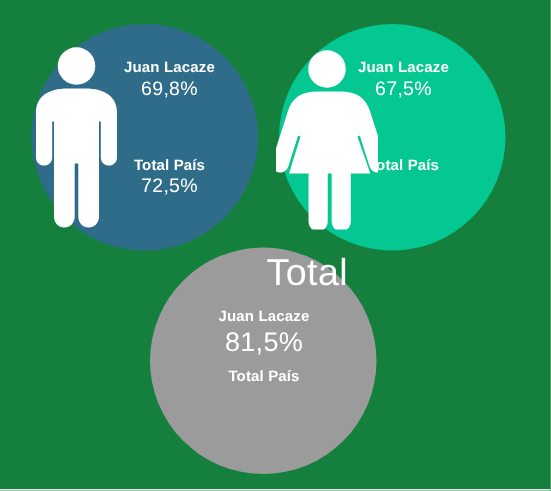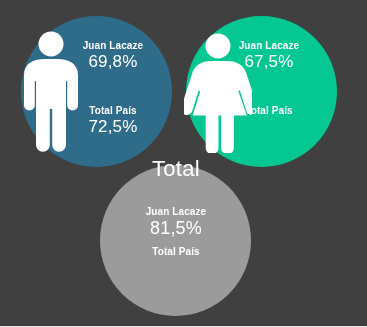--- a/index.html
+++ b/index.html
@@ -87,59 +87,59 @@
     line-height: 1.12;
     white-space: nowrap;
   }
   .stat-label {
     font-size: 10px;
     font-weight: bold;
     letter-spacing: .1px;
     display: block;
   }
   .stat-value {
-    font-size: 17px;
+    font-size: 13px;
     font-weight: normal;
     letter-spacing: .2px;
     display: block;
     margin-top: 1px;
   }
 
   
   #male-jl-stack   { left: 72px;  top: 40px;  width: 82px; }
   #male-tot-stack  { left: 72px;  top: 105px; width: 82px; }
 
   
   #female-jl-stack  { left: 228px; top: 40px;  width: 82px; }
   #female-tot-stack { left: 228px; top: 105px; width: 82px; }
 
   
   #total-heading {
     position: absolute;
     z-index: 5;
     left: 120px;
-    top: 156px;
+    top: 168px;
     width: 112px;
-    text-align: center;
+    text-align: right;
     color: #ffffff;
-    font-size: 22px;
+    font-size: 25px;
     font-weight: normal;
     letter-spacing: .3px;
     white-space: nowrap;
   }
   #total-jl-stack  { left: 127px; top: 206px; width: 98px; }
   #total-tot-stack { left: 127px; top: 246px; width: 98px; }
 
   #total-jl-stack .stat-value,
   #total-tot-stack .stat-value { font-size: 18px; }
 </style>
 </head>
 <body>
 
-<div id="infographic" style="background: #404040;">
+<div id="infographic" style="background: #15803d;">
 
   <div class="bubble" id="male-bubble" style="background: rgb(46, 108, 138);"></div>
 
   <svg class="figure" id="male-figure" viewBox="0 0 66 122" aria-hidden="true">
     <circle cx="33" cy="13" r="12.5" fill="#ffffff"></circle>
     <path fill="#ffffff" d="M33 28c-13 0-21 5.5-21 16v30c0 3.2 2.4 5.4 5.4 5.4s5.4-2.2 5.4-5.4V50h1.2v63.5c0 4.1 3 7.2 6.9 7.2s6.9-3.1 6.9-7.2V78h2.4v35.5c0 4.1 3 7.2 6.9 7.2s6.9-3.1 6.9-7.2V50h1.2v24c0 3.2 2.4 5.4 5.4 5.4S66 77.2 66 74V44c0-10.5-8-16-21-16z" transform="translate(-6,0)"></path>
   </svg>
 
   <div class="stat-stack" id="male-jl-stack">
     <span class="stat-label">Juan Lacaze</span>

